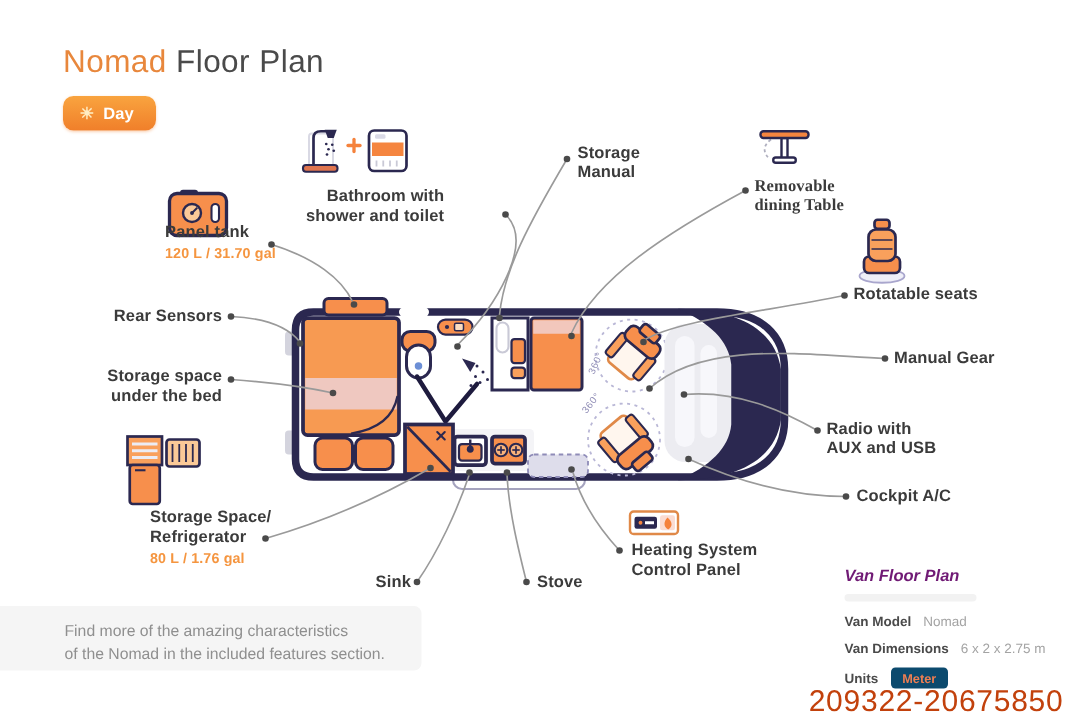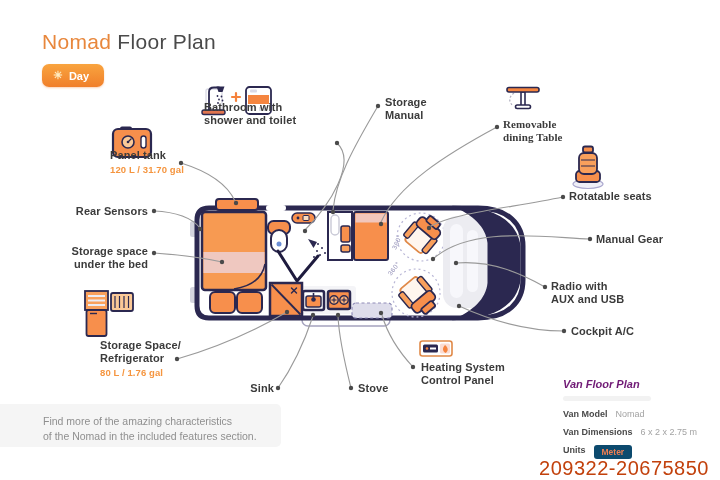--- a/index.html
+++ b/index.html
@@ -23,21 +23,21 @@
   
   .note-box{
     position:absolute;left:0;top:404px;width:281px;height:43px;background:#F5F5F5;
     border-radius:0 5px 5px 0;color:#8F8F8F;font-size:10.5px;line-height:1.45;
     padding:10px 0 0 43px;box-sizing:border-box;
   }
   
   .van-info{position:absolute;left:563px;top:378px;width:155px;}
   .van-info .vi-title{font-size:11px;font-weight:bold;color:#701a75;font-style:italic;}
   .van-info .vi-divider{margin-top:6px;width:88px;height:5px;background:#F2F2F2;border-radius:2.5px;}
-  .vi-row{display:flex;gap:8px;margin-top:8px;font-size:9px;}
+  .vi-row{display:flex;align-items:center;gap:8px;margin-top:8px;font-size:9px;}
   .vi-row .k{font-weight:bold;color:#4A4A4A;}
   .vi-row .v{color:#A3A3A3;}
   .vi-row .badge{background:#0c4a6e;color:#EE7E52;font-weight:bold;font-size:8.5px;
     padding:2px 8px;border-radius:3px;}
   .image-id{position:absolute;right:11px;top:457px;font-size:20px;color:#c2410c;letter-spacing:.5px;}
   svg{position:absolute;left:0;top:0;}
   svg text{font-family:"Liberation Sans", sans-serif;}
 </style>
 </head>
 <body>
@@ -284,21 +284,21 @@
 
   <div class="title">
     <span class="accent">Nomad</span>
     <span>Floor Plan</span>
   </div>
   <div class="day-badge">
     <span class="sun">☀</span>
     <span>Day</span>
   </div>
 
-  <div class="lbl" style="left:204px;top:101px;">
+  <div class="lbl" style="left:204px;top:125px;text-align:right;">
     <span>Bathroom with</span><br>
     <span>shower and toilet</span>
   </div>
   <div class="lbl" style="left:385px;top:96px;">
     <span>Storage</span><br>
     <span>Manual</span>
   </div>
   <div class="lbl" style="left:503px;top:118px;font-family:Liberation Serif, serif;">
     <span>Removable</span><br>
     <span>dining Table</span>

